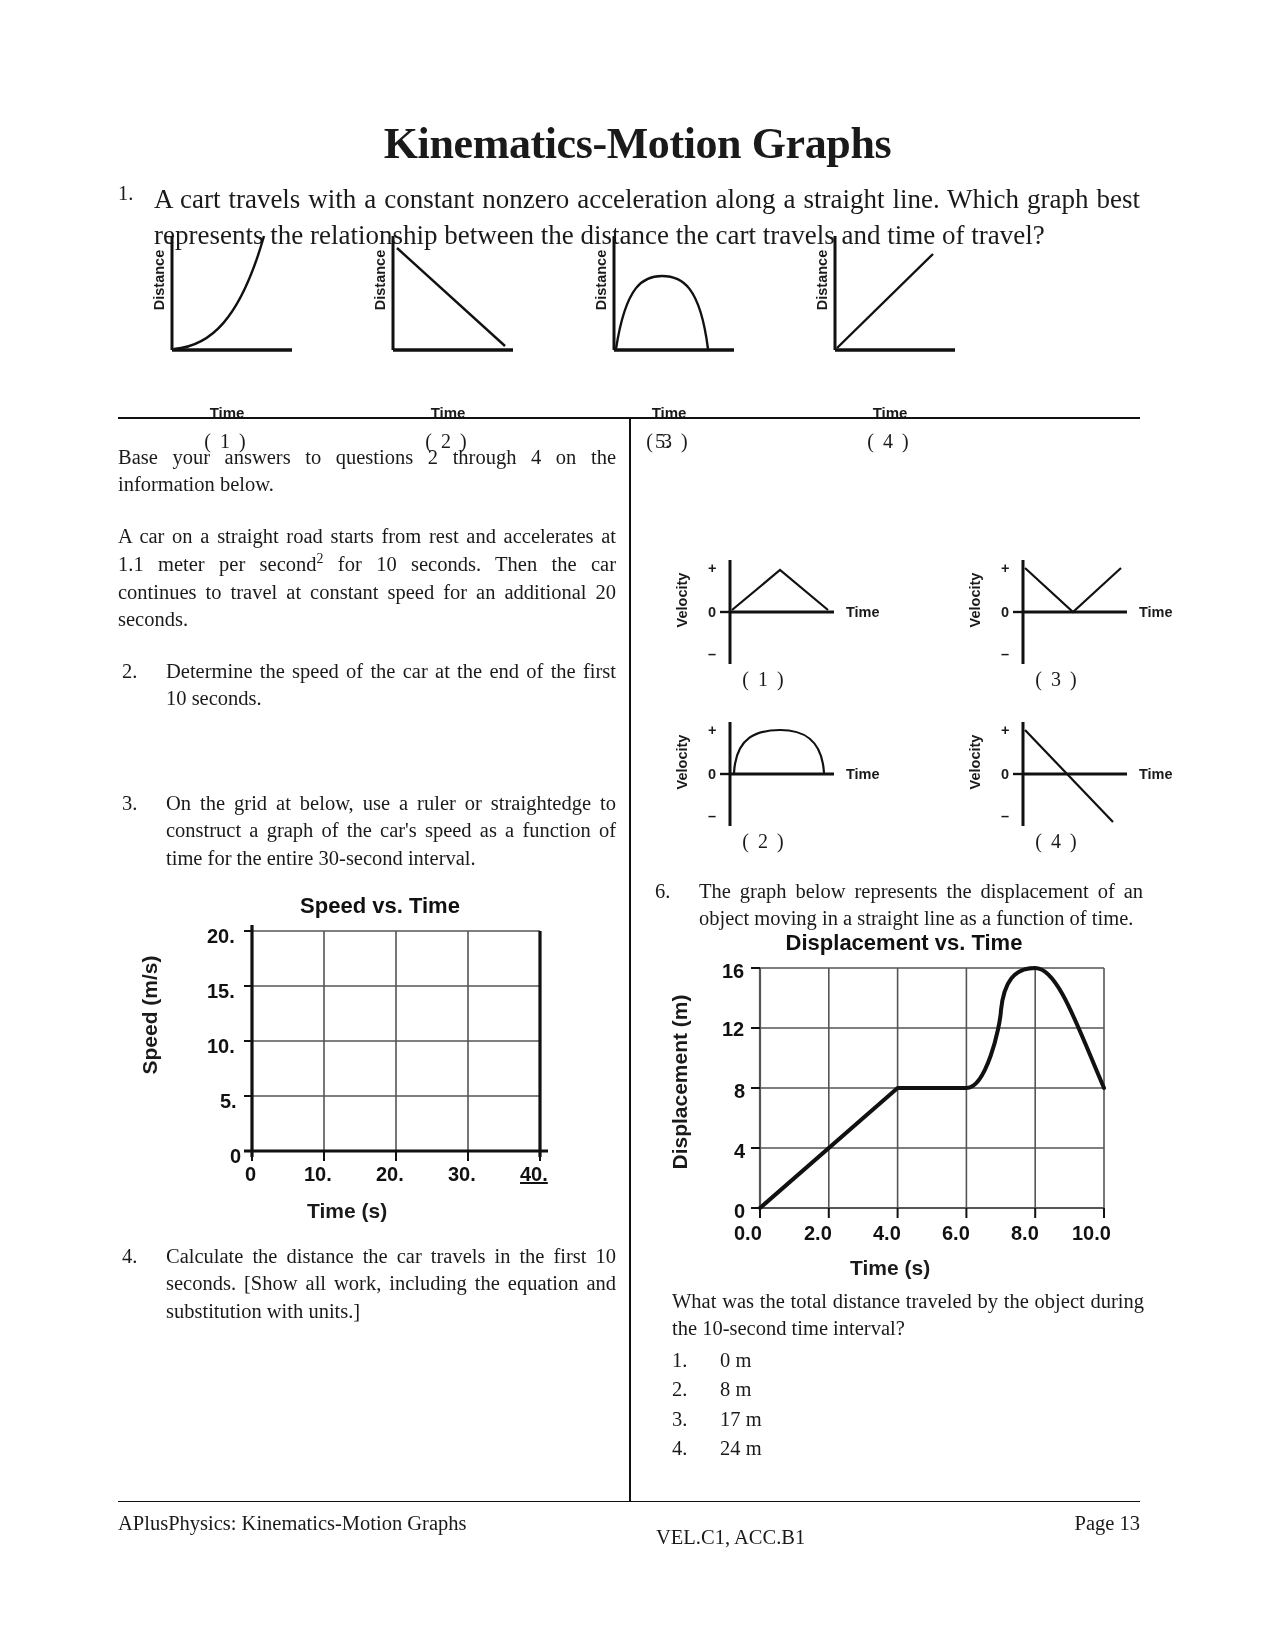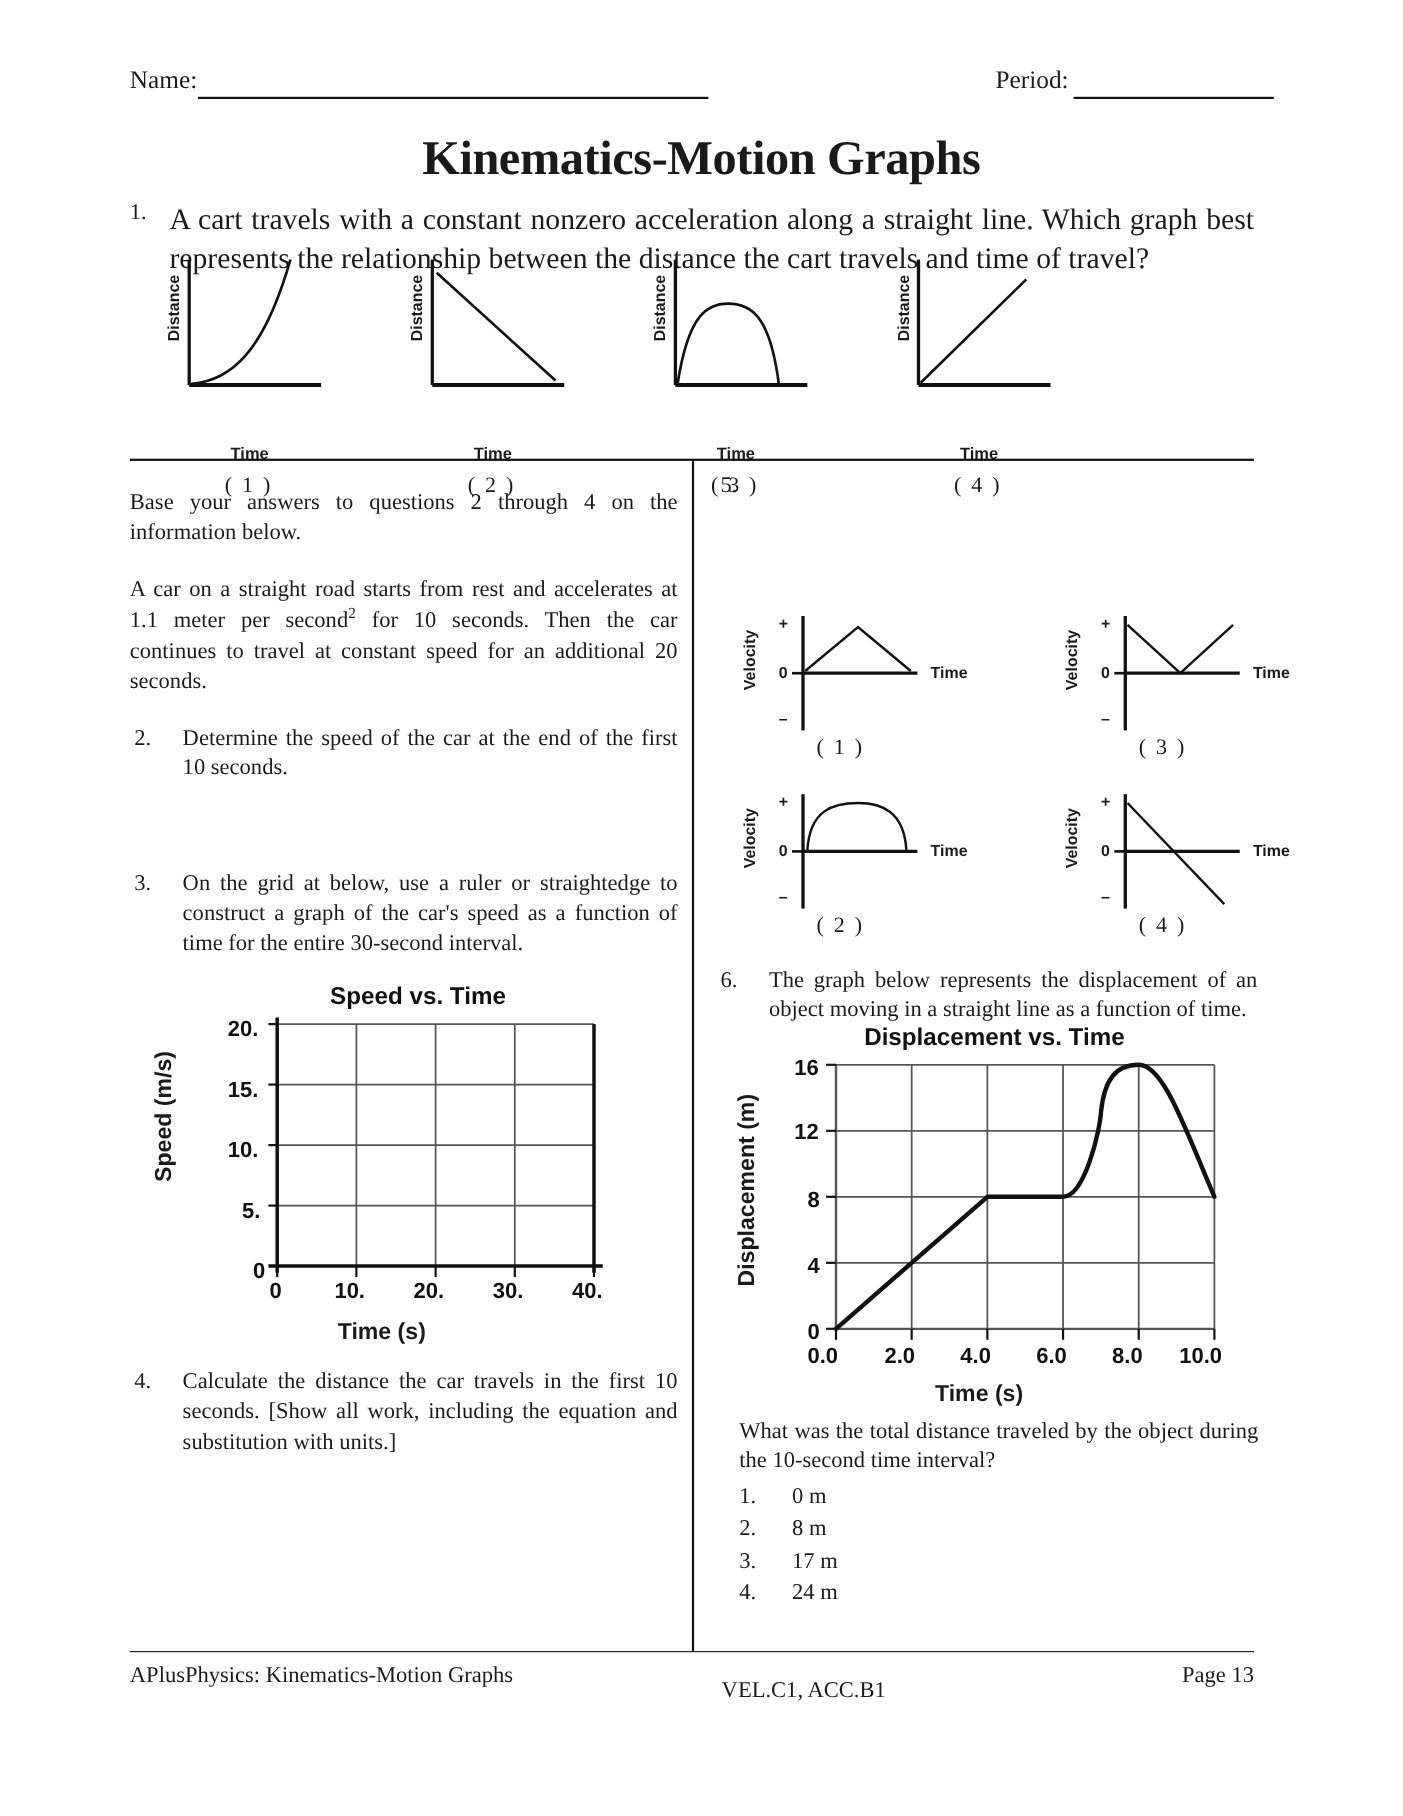--- a/index.html
+++ b/index.html
@@ -267,26 +267,20 @@
   .footer .f-mid { position: absolute; left: 522px; top: 14px; margin-left: 16px; }
   .footer .f-right { position: absolute; right: 0; top: 0; }
 
   svg { display: block; overflow: visible; }
 </style>
 </head>
 <body>
 
 <div class="page">
 
-  <div class="name-row">
-    <span class="name-label">Name:</span>
-    <div class="name-rule"></div>
-    <span class="period-label">Period:</span>
-    <div class="period-rule"></div>
-  </div>
 
   <div class="doc-title">Kinematics-Motion Graphs</div>
 
   <div class="q1-block">
     <span class="qnum">1.</span>
     <div class="qtext">A cart travels with a constant nonzero acceleration along a straight line. Which graph best represents the relationship between the distance the cart travels and time of travel?</div>
   </div>
 
   <div class="q1-graphs">
 
@@ -392,21 +386,21 @@
       <line x1="72" y1="220" x2="72" y2="230" stroke="#111" stroke-width="2"></line>
       <line x1="144" y1="220" x2="144" y2="230" stroke="#111" stroke-width="2"></line>
       <line x1="216" y1="220" x2="216" y2="230" stroke="#111" stroke-width="2"></line>
       <line x1="288" y1="220" x2="288" y2="230" stroke="#111" stroke-width="2"></line>
     </svg>
 
     <span class="tick" style="left:93px;  top:270px;">0</span>
     <span class="tick" style="left:152px; top:270px;">10.</span>
     <span class="tick" style="left:224px; top:270px;">20.</span>
     <span class="tick" style="left:296px; top:270px;">30.</span>
-    <span class="tick" style="left:368px; top:270px;">40.</span>
+    <span class="tick" style="left:368px; top:270px;text-decoration:underline;">40.</span>
 
     <span class="sg-xlabel" style="left:155px; top:306px;">Time (s)</span>
   </div>
 
   <div style="position:absolute; left:118px; top:1243px; width:498px;">
     <div class="numitem">
       <span class="n">4.</span>
       <span>Calculate the distance the car travels in the first 10 seconds. [Show all work, including the equation and substitution with units.]</span>
     </div>
   </div>

